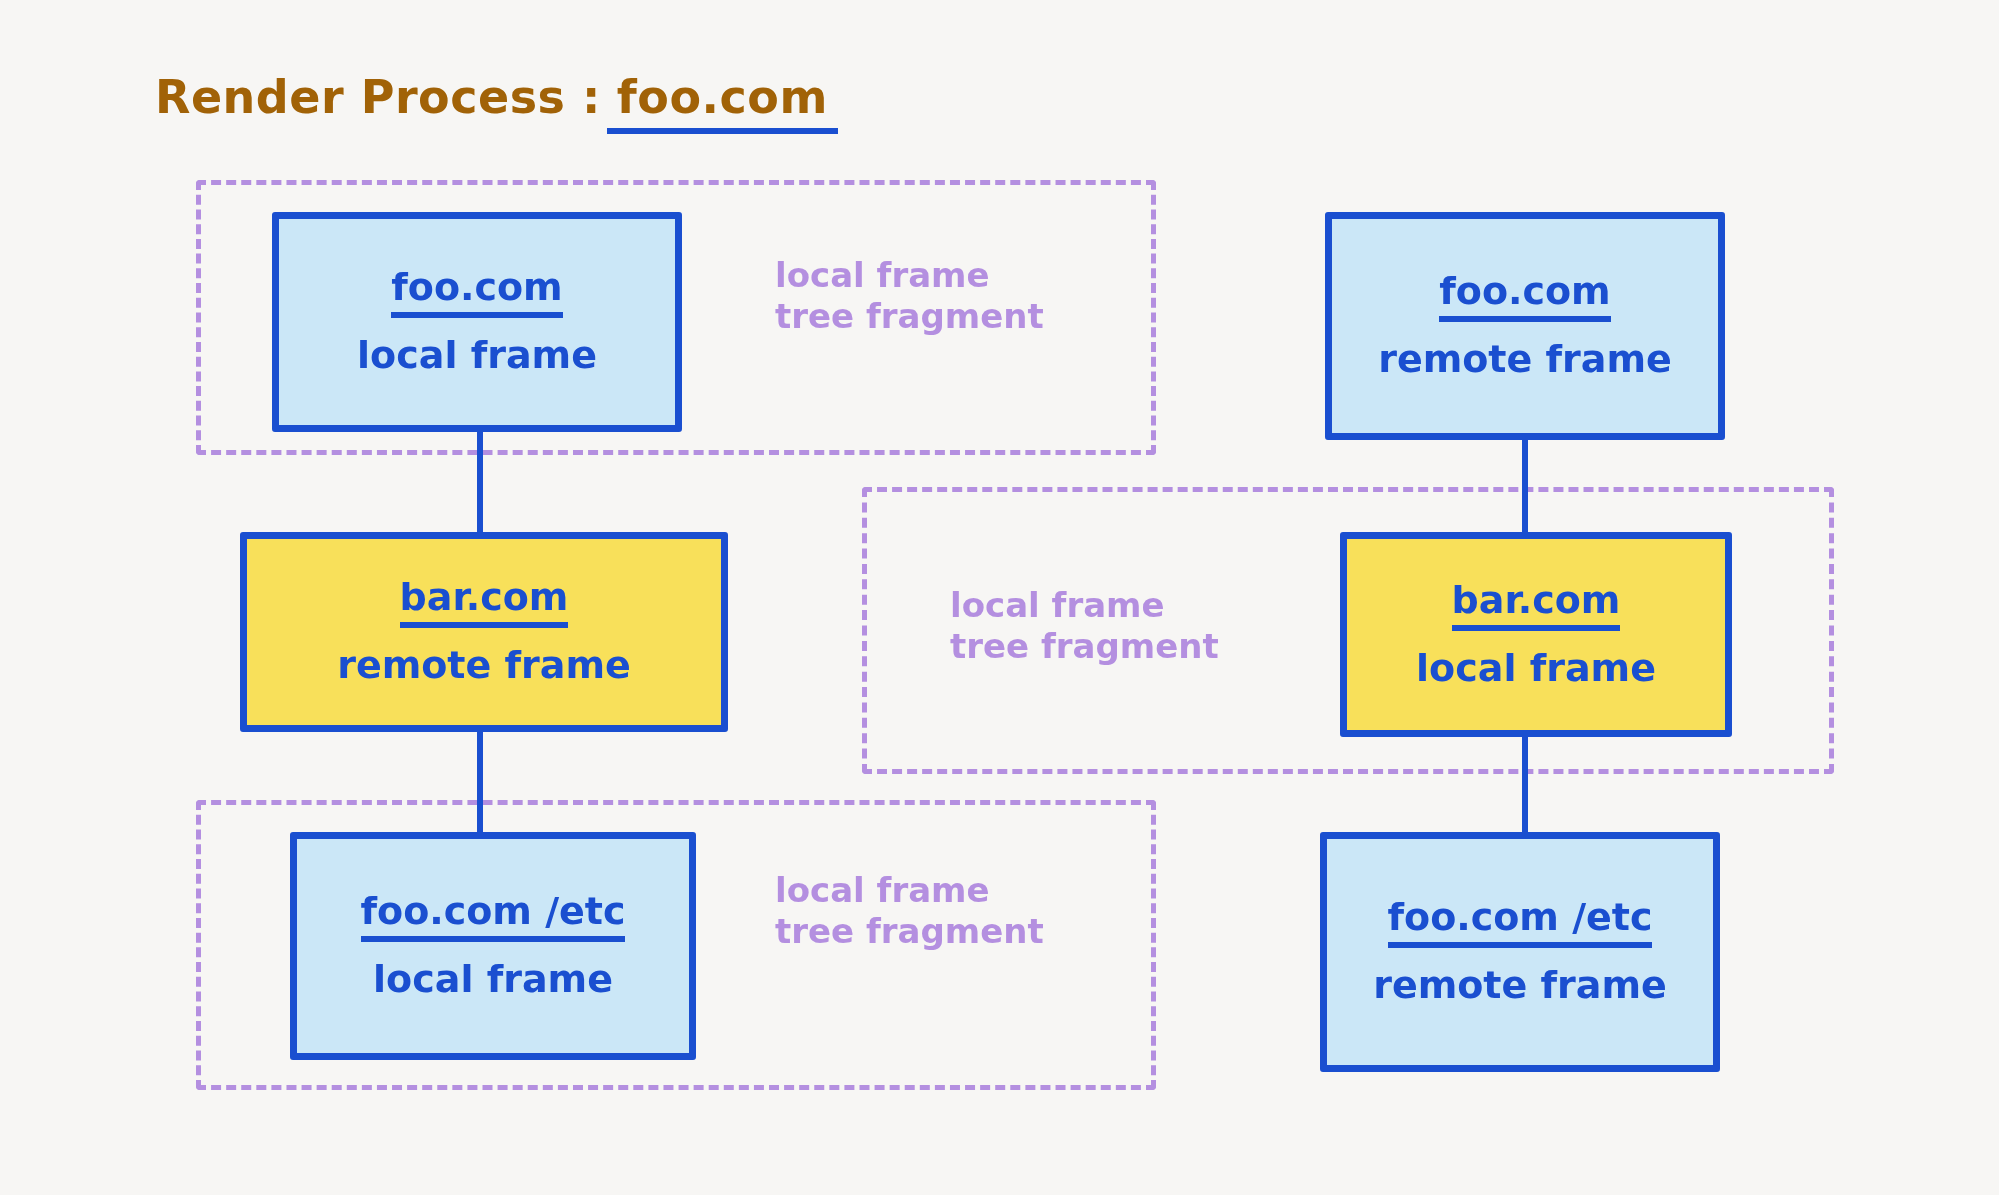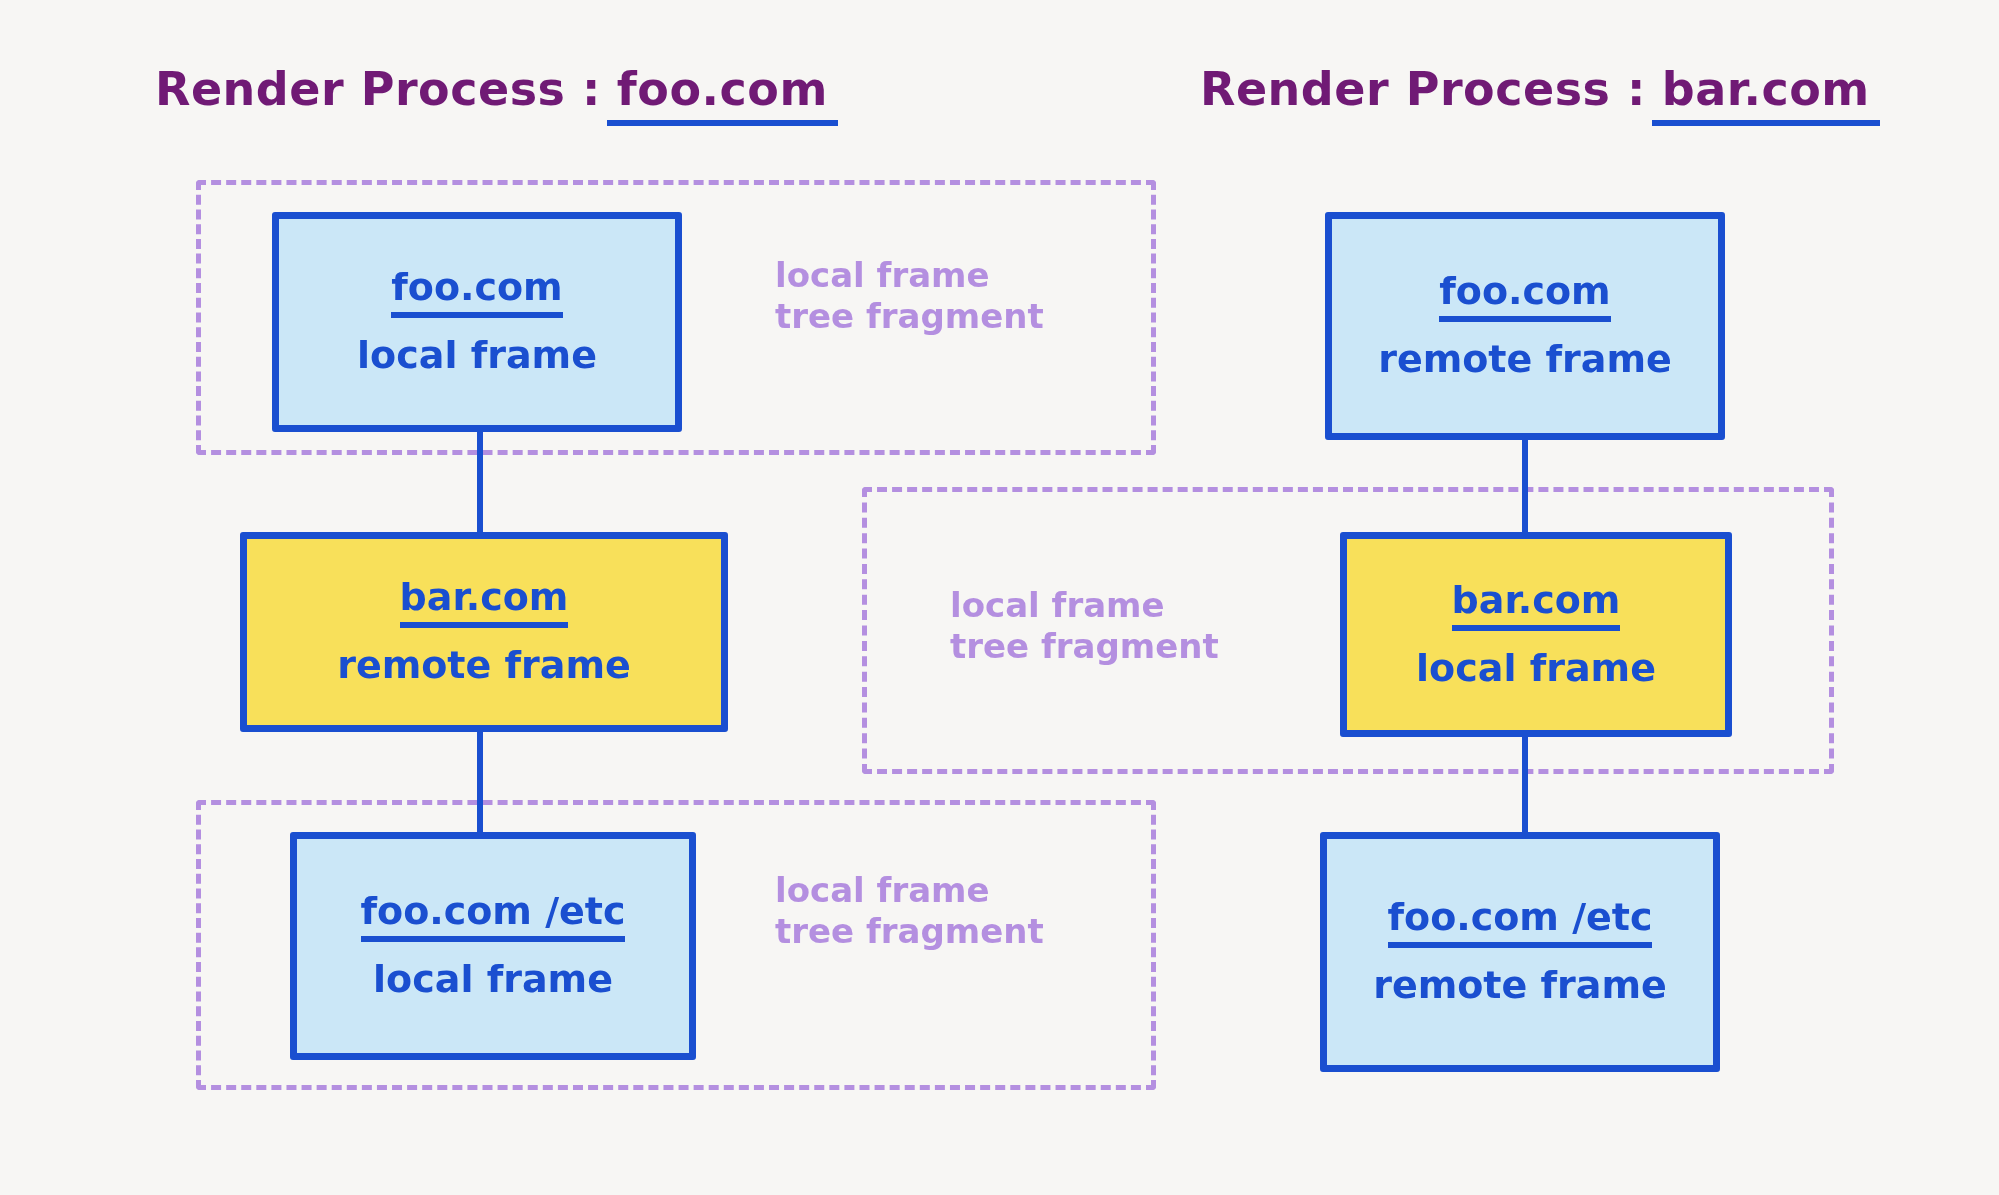--- a/index.html
+++ b/index.html
@@ -21,22 +21,23 @@
     width: 1999px;
     height: 1195px;
   }
 
   
   .proc-header {
     position: absolute;
     white-space: nowrap;
     font-size: 46px;
     font-weight: 700;
-    color: #701a75;
+    color: #a16207;
     letter-spacing: 0.5px;
+    margin-top: 8px;
   }
   .proc-header .hl {
     position: relative;
     display: inline-block;
     padding: 2px 10px 4px 10px;
     margin-left: 6px;
     border-bottom: 6px solid #1a4fd0;
   }
   .proc-header .hl::before {
     content: "";
@@ -137,23 +138,20 @@
 
   <div class="frag" style="left:196px; top:800px; width:960px; height:290px;"></div>
   <div class="frag-label" style="left:775px; top:870px;">local frame
 tree fragment</div>
 
   <div class="fbox blue" style="left:290px; top:832px; width:406px; height:228px;">
     <div class="url">foo.com /etc</div>
     <div class="kind">local frame</div>
   </div>
 
-  <div class="proc-header" style="left:1200px; top:60px;">
-    <span>Render Process :</span><span class="hl hl-yellow">bar.com</span>
-  </div>
 
   <div class="frag" style="left:862px; top:487px; width:972px; height:287px;"></div>
   <div class="frag-label" style="left:950px; top:585px;">local frame
 tree fragment</div>
 
   <div class="fbox blue" style="left:1325px; top:212px; width:400px; height:228px;">
     <div class="url">foo.com</div>
     <div class="kind">remote frame</div>
   </div>
 

